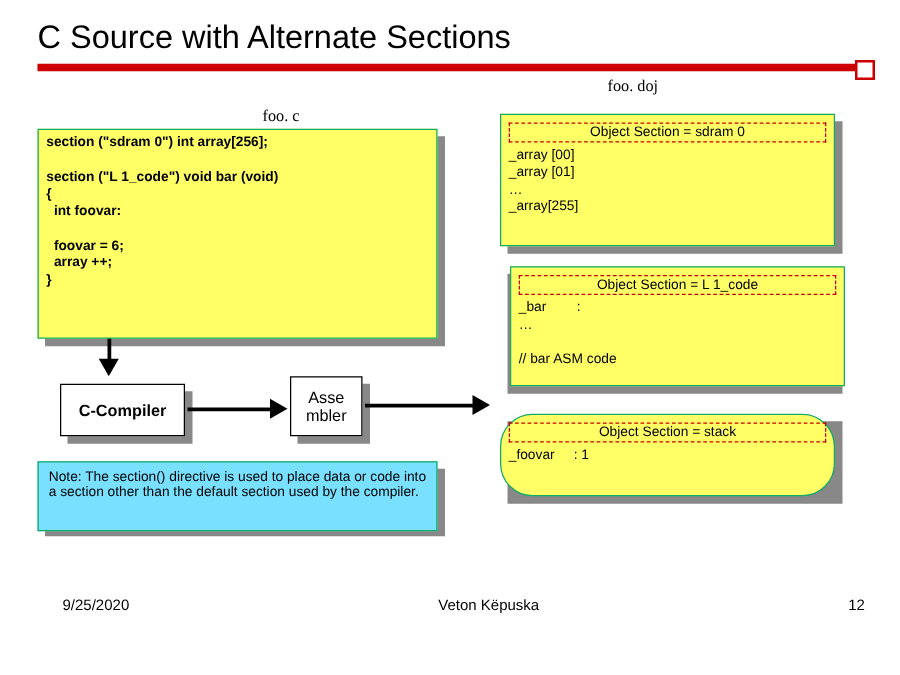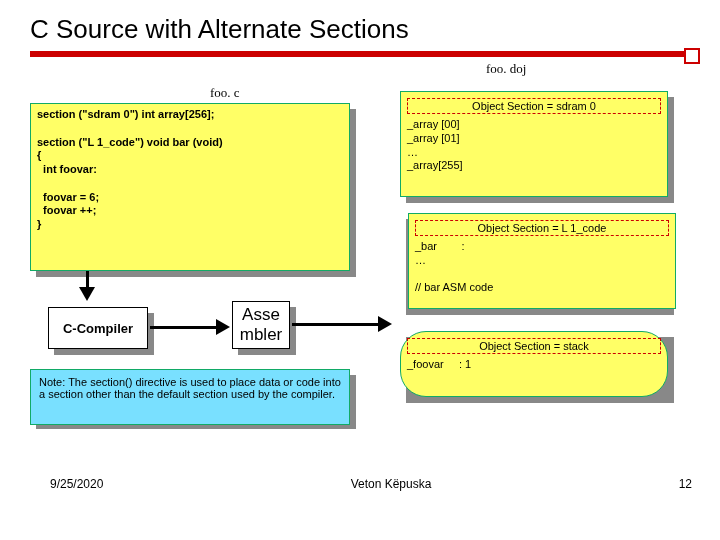--- a/index.html
+++ b/index.html
@@ -99,37 +99,37 @@
 
   <div class="shadow" style="top:52px; left:36px; width:320px; height:168px;"></div>
   <div class="panel" style="top:46px; left:30px; width:320px; height:168px;">
     <div class="mono-block"><b><span>section ("sdram 0") int array[256];</span></b>
 
 <b><span>section ("L 1_code") void bar (void)</span></b>
 <b><span>{</span></b>
 <b><span>  int foovar:</span></b>
 
 <b><span>  foovar = 6;</span></b>
-<b><span>  foovar ++;</span></b>
+<b><span>  array ++;</span></b>
 <b><span>}</span></b></div>
   </div>
 
   <div class="arrow-stem-v" style="top:214px; left:86px; height:18px;"></div>
   <div class="arrow arrow-down" style="top:230px; left:79px;"></div>
 
   <div class="shadow" style="top:256px; left:54px; width:100px; height:42px;"></div>
   <div class="btn" style="top:250px; left:48px; width:100px; height:42px;">
     <b>C-Compiler</b>
   </div>
 
   <div class="arrow-stem-h" style="top:269px; left:150px; width:68px;"></div>
   <div class="arrow arrow-right" style="top:262px; left:216px;"></div>
 
   <div class="shadow" style="top:250px; left:238px; width:58px; height:48px;"></div>
-  <div class="btn" style="top:244px; left:232px; width:58px; height:48px; font-size:17px; white-space:pre-line;align-items:center;">
+  <div class="btn" style="top:244px; left:232px; width:58px; height:48px; font-size:13px; white-space:pre-line;align-items:center;">
     <span>Asse
 mbler</span>
   </div>
 
   <div class="arrow-stem-h" style="top:266px; left:292px; width:88px;"></div>
   <div class="arrow arrow-right" style="top:259px; left:378px;"></div>
 
   <div class="shadow" style="top:318px; left:36px; width:320px; height:54px;"></div>
   <div class="note" style="top:312px; left:30px; width:320px; height:56px;">Note: The section() directive is used to place data or code into a section other than the default section used by the compiler.</div>
 

